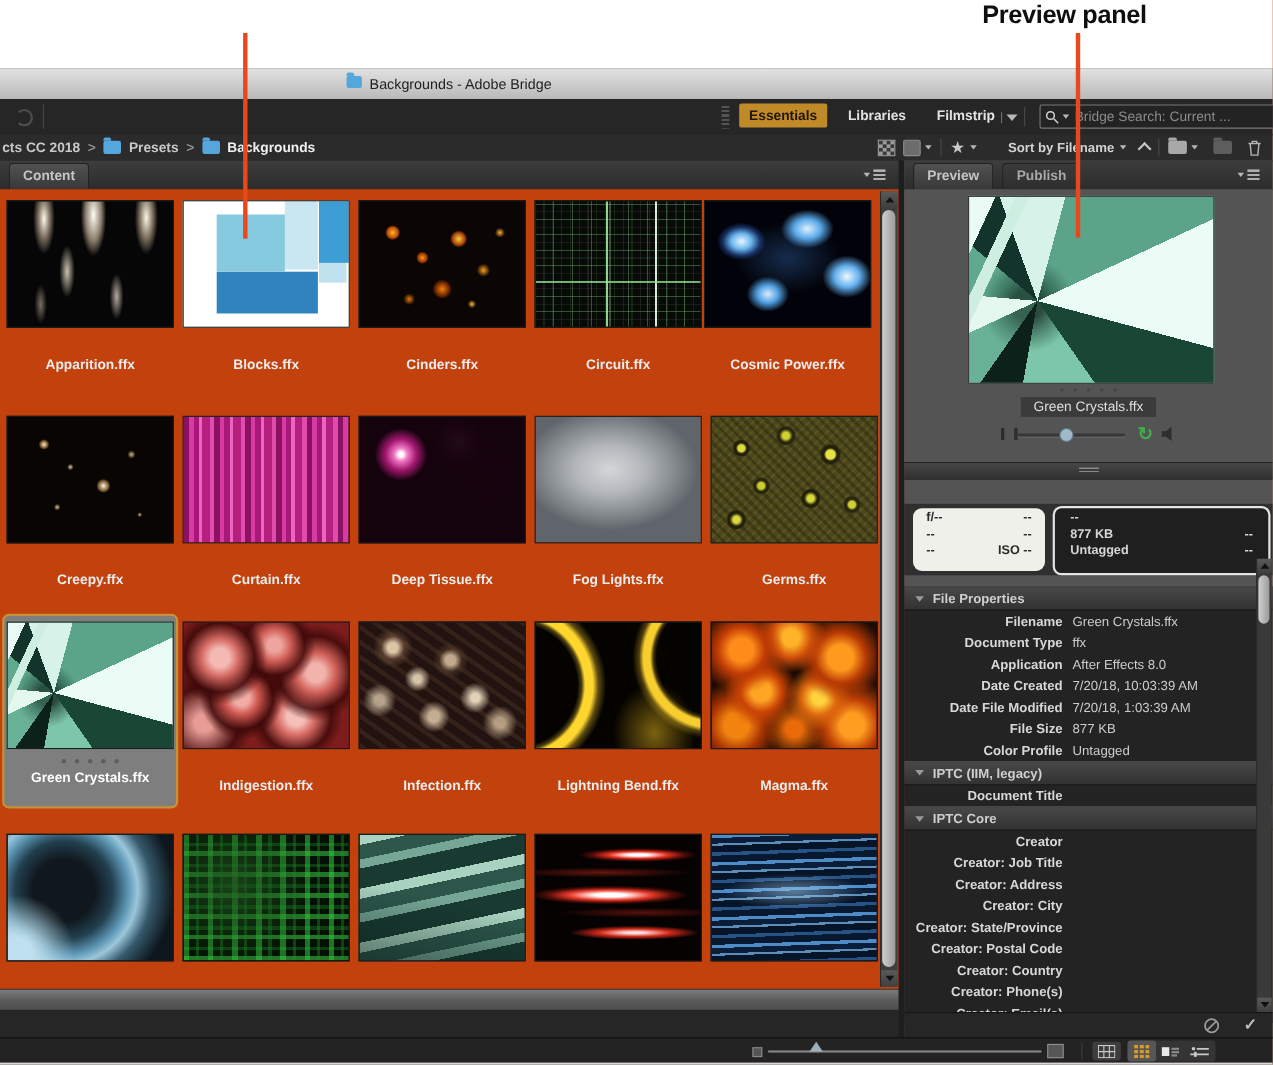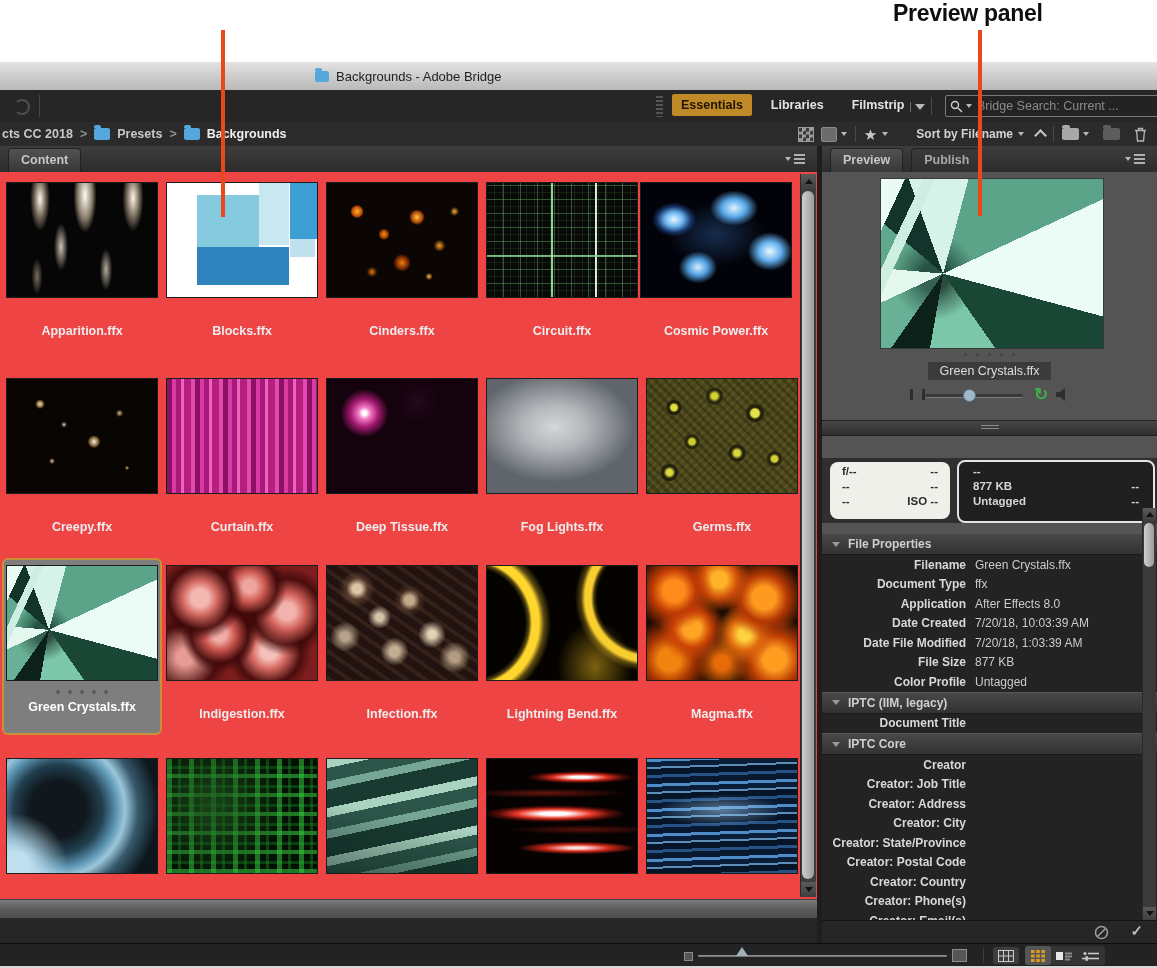--- a/index.html
+++ b/index.html
@@ -7,21 +7,21 @@
   .stage{position:relative;width:1157px;height:968px;overflow:hidden}
   
   .ann{position:absolute;top:0;font-size:23px;font-weight:bold;color:#0e0e0e;letter-spacing:-.3px}
   .ann-left{left:112px}.ann-right{left:893px}
   .callout{position:absolute;width:4px;background:#e8481c;z-index:60}
   .line1{left:221px;top:30px;height:187px}
   .line2{left:978px;top:30px;height:186px}
   
   .window{position:absolute;left:0;top:62px;width:1157px;height:906px;background:#262626}
   .titlebar{position:absolute;left:0;top:0;width:100%;height:28px;background:linear-gradient(#e2e2e2,#b9b9b9);border-bottom:1px solid #8e8e8e;display:flex;align-items:center}
-  .titlebar .tgroup{position:absolute;left:315px;display:flex;align-items:center;gap:7px}
+  .titlebar .tgroup{position:absolute;left:315px;display:flex;align-items:flex-start;gap:7px}
   .title-text{font-size:13px;color:#1f1f1f}
   .folder{display:inline-block;width:16px;height:12px;background:#55a6dd;border-radius:2px;position:relative}
   .folder::before{content:"";position:absolute;top:-3px;left:0;width:7px;height:3px;background:#55a6dd;border-radius:2px 2px 0 0}
   .folder.sm{width:14px;height:11px}
   
   .toolbar1{position:absolute;left:0;top:28px;width:100%;height:32px;background:#262626;border-bottom:1px solid #191919}
   .nav-arc{position:absolute;left:14px;top:9px;width:12px;height:12px;border:2px solid #4e4e4e;border-radius:50%;border-left-color:transparent}
   .tb1-div{position:absolute;left:39px;top:5px;width:1px;height:22px;background:#464646}
   .ws-wrap{position:absolute;left:672px;top:4px;display:flex;align-items:center;gap:10px}
   .grip-v{position:absolute;left:656px;top:6px;width:7px;height:21px;background:repeating-linear-gradient(to bottom,#545454 0 2px,transparent 2px 4px)}
@@ -51,21 +51,21 @@
   .gfolder::before{content:"";position:absolute;top:-3px;left:0;width:8px;height:3px;background:#a8a8a8;border-radius:2px 2px 0 0}
   .gfolder.dim{background:#5d5d5d}.gfolder.dim::before{background:#5d5d5d}
   
   .main{position:absolute;left:0;top:84px;width:1157px;height:797px}
   .tabbar{position:absolute;left:0;top:0;width:100%;height:26px;background:linear-gradient(#3d3d3d,#2c2c2c);border-bottom:1px solid #1c1c1c;display:flex;align-items:flex-end}
   .tab{font-size:12.5px;font-weight:bold;color:#c6c6c6;background:linear-gradient(#525252,#383838);padding:4px 12px 5px;border-radius:4px 4px 0 0;margin-left:8px;border:1px solid #222;border-bottom:none}
   .tab.off{background:linear-gradient(#3a3a3a,#2e2e2e);color:#a8a8a8}
   .pmenu{position:absolute;right:12px;top:8px;display:flex;align-items:center;gap:3px}
   .ham{width:11px;height:10px;background:repeating-linear-gradient(to bottom,#b0b0b0 0 2px,transparent 2px 4px)}
   .content-panel{position:absolute;left:0;top:0;width:817px;height:797px}
-  .thumbs{position:absolute;left:0;top:26px;width:817px;height:727px;background:#ef4444;overflow:hidden}
+  .thumbs{position:absolute;left:0;top:26px;width:817px;height:727px;background:#c2410c;overflow:hidden}
   .hstrip{position:absolute;left:0;top:753px;width:817px;height:18px;background:linear-gradient(#7b7b7b,#5a5a5a 55%,#4e4e4e);border-top:1px solid #444}
   .splitter{position:absolute;left:817px;top:0;width:5px;height:797px;background:#1e1e1e}
   
   .cell{position:absolute;width:160px;text-align:center;cursor:default}
   .cell .art{margin:2px auto 0;width:150px;height:114px;border:1px solid #1c1c1c}
   .cell .lbl{margin-top:26px;font-size:12.5px;font-weight:bold;color:#ececec;white-space:nowrap}
   .cell.selected{background:#7e7e7e;border:2px solid #c79137;border-radius:6px;height:168px;padding-top:5px;width:156px}
   .cell.selected .art{margin-top:0}
   .cell.selected .lbl{margin-top:5px;color:#fff}
   .dotrow{display:flex;justify-content:center;gap:8px;margin-top:9px}

